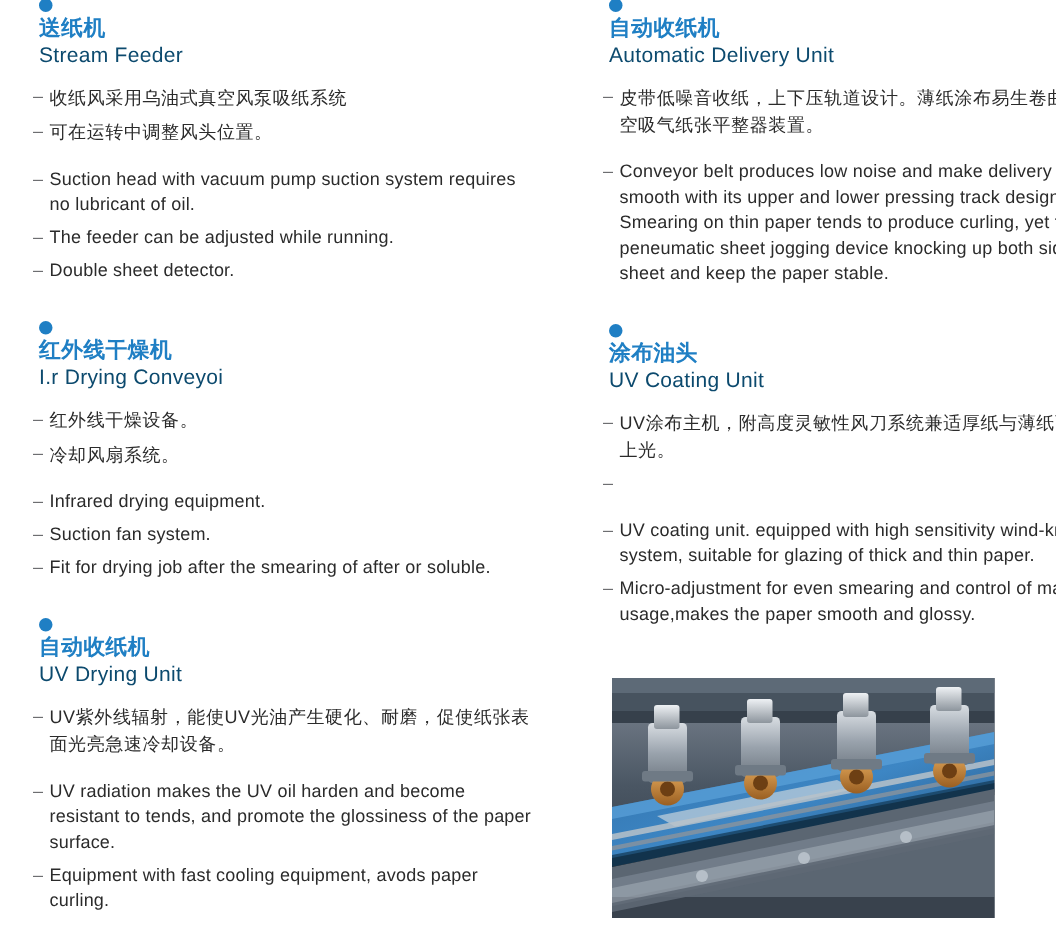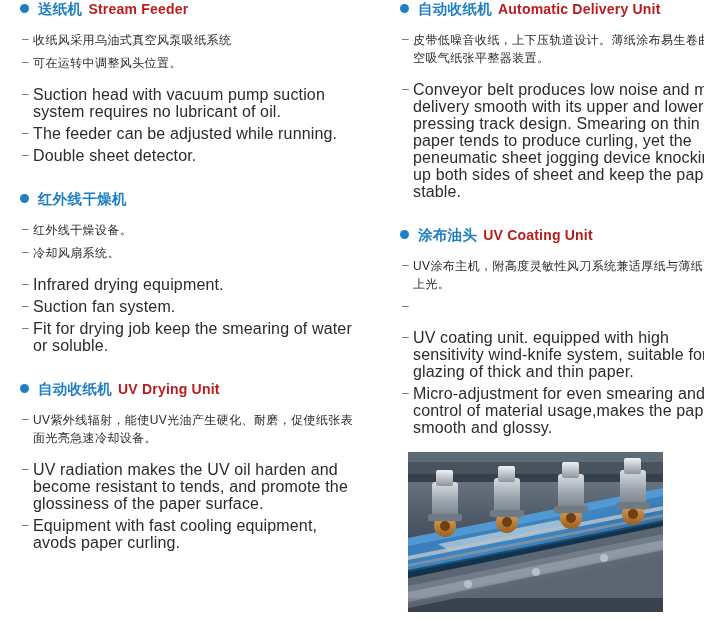--- a/index.html
+++ b/index.html
@@ -27,20 +27,21 @@
   }
   .col-left  { left: 20px; }
   .col-right { left: 400px; }
 
   .section { margin-bottom: 26px; }
 
   .sec-head {
     display: flex;
     align-items: baseline;
     margin-bottom: 12px;
+    flex-direction: column;
   }
   .bullet-dot {
     width: 9px;
     height: 9px;
     border-radius: 50%;
     background: #1f7fc4;
     display: inline-block;
     margin-right: 9px;
     position: relative;
     top: -1px;
@@ -48,22 +49,22 @@
   }
   .sec-title-cn {
     font-size: 14.5px;
     font-weight: bold;
     color: #1f7fc4;
     letter-spacing: .3px;
     white-space: nowrap;
   }
   .sec-title-en {
     font-size: 14px;
-    font-weight: bold;
-    color: #b91c1c;
+    font-weight: normal;
+    color: #0c4a6e;
     letter-spacing: .2px;
     margin-left: 6px;
     white-space: nowrap;
   }
 
   .bullets { margin: 0; padding: 0; }
   .bullet-row {
     display: flex;
     align-items: flex-start;
     margin-bottom: 5px;
@@ -71,21 +72,21 @@
   .dash {
     color: #6d6e71;
     font-size: 12px;
     line-height: 17px;
     width: 13px;
     flex: 0 0 13px;
     padding-left: 2px;
     box-sizing: border-box;
   }
   .btext {
-    font-size: 16px;
+    font-size: 12px;
     line-height: 17px;
     color: #2b2b2b;
     letter-spacing: .15px;
   }
   .btext.cn {
     font-size: 12px;
     line-height: 18px;
     letter-spacing: .4px;
   }
   .group-gap { height: 9px; }
@@ -136,20 +137,21 @@
           <div class="bullet-row">
             <span class="dash">–</span>
             <span class="btext">Double sheet detector.</span>
           </div>
         </div>
       </div>
       <div class="section">
         <div class="sec-head">
           <span class="bullet-dot"></span>
           <span class="sec-title-cn">红外线干燥机</span>
+          <span class="sec-title-en">I.r Drying Conveyoi</span>
         </div>
         <div class="bullets">
           <div class="bullet-row">
             <span class="dash">–</span>
             <span class="btext cn">红外线干燥设备。</span>
           </div>
           <div class="bullet-row">
             <span class="dash">–</span>
             <span class="btext cn">冷却风扇系统。</span>
           </div>
@@ -159,21 +161,21 @@
           <div class="bullet-row">
             <span class="dash">–</span>
             <span class="btext">Infrared drying equipment.</span>
           </div>
           <div class="bullet-row">
             <span class="dash">–</span>
             <span class="btext">Suction fan system.</span>
           </div>
           <div class="bullet-row">
             <span class="dash">–</span>
-            <span class="btext">Fit for drying job keep the smearing of water or soluble.</span>
+            <span class="btext">Fit for drying job after the smearing of after or soluble.</span>
           </div>
         </div>
       </div>
       <div class="section">
         <div class="sec-head">
           <span class="bullet-dot"></span>
           <span class="sec-title-cn">自动收纸机</span>
           <span class="sec-title-en">UV Drying Unit</span>
         </div>
         <div class="bullets">

